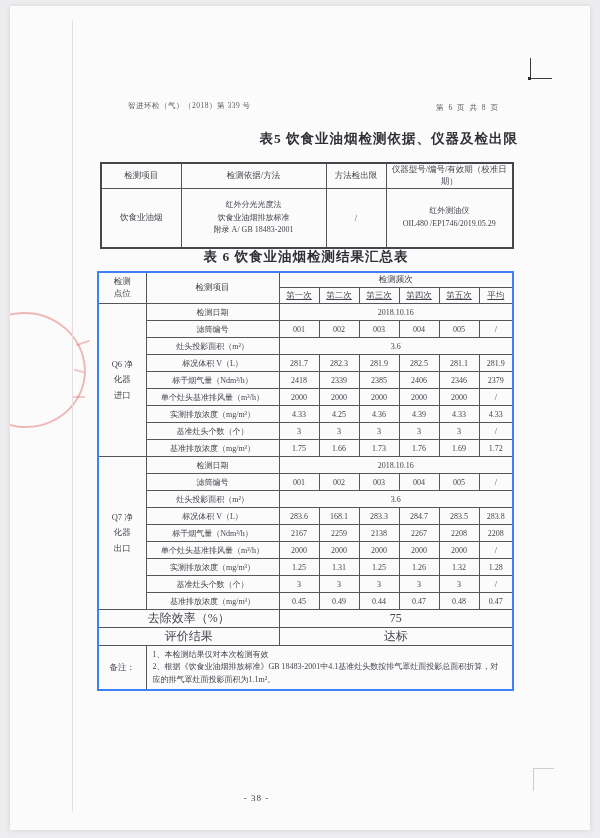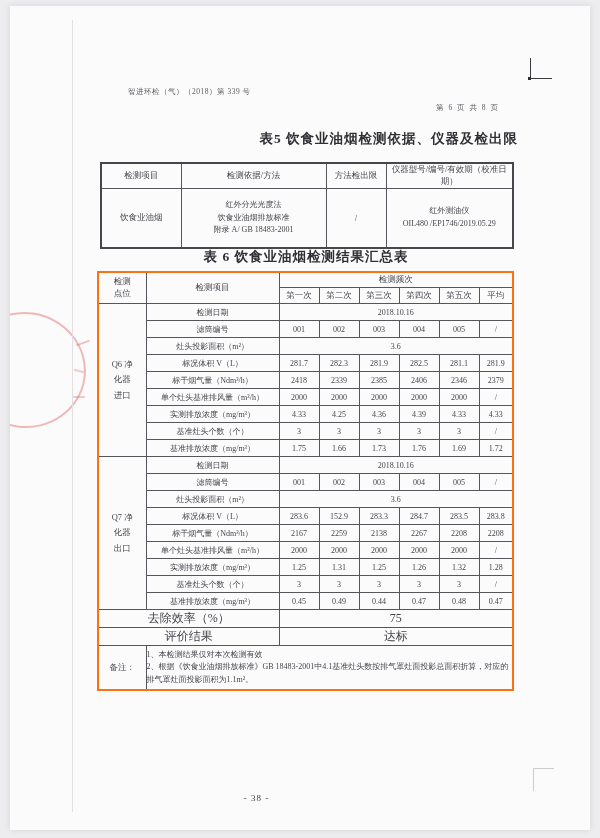--- a/index.html
+++ b/index.html
@@ -22,21 +22,21 @@
   .stamp{
     position:absolute;left:-46px;top:306px;width:118px;height:112px;
     border:2px solid rgba(214,88,82,0.40);border-radius:50%;
     transform:rotate(8deg);
   }
   .stamp-mark1{position:absolute;left:66px;top:336px;width:14px;height:2px;background:rgba(214,88,82,0.35);transform:rotate(-20deg);}
   .stamp-mark2{position:absolute;left:64px;top:364px;width:10px;height:2px;background:rgba(214,88,82,0.30);transform:rotate(14deg);}
   .stamp-mark3{position:absolute;left:63px;top:390px;width:12px;height:2px;background:rgba(214,88,82,0.30);}
 
   .hdr{position:absolute;font-size:7.5px;color:#5a5a60;letter-spacing:0.5px;white-space:nowrap;}
-  .hdr-left{left:128px;top:87px;}
+  .hdr-left{left:128px;top:101px;}
   .hdr-right{left:436px;top:103px;letter-spacing:1.5px;}
 
   .tbl-title{
     position:absolute;left:94px;width:424px;text-align:center;
     font-weight:bold;font-size:13.5px;color:#2f2f35;letter-spacing:1px;
   }
   #title5{top:130px;text-align:right;}
   #title6{top:248px;}
 
   table{border-collapse:collapse;table-layout:fixed;position:absolute;background:transparent;}
@@ -44,30 +44,30 @@
     border:1px solid #55555c;font-weight:normal;
     text-align:center;vertical-align:middle;
     font-size:8.5px;color:#44444c;padding:0 2px;
     overflow:hidden;
   }
   #table5{left:100px;top:162px;width:412px;border:2px solid #46464c;}
   #table5 th{height:20px;font-size:8.5px;}
   #table5 td{height:58px;}
   #table5 .method-line, #table5 .instr-line{line-height:1.6;font-size:8px;}
 
-  #table6{left:97px;top:271px;width:415px;border:2px solid #f97316;}
+  #table6{left:97px;top:271px;width:415px;border:2px solid #3b82f6;}
   #table6 th{font-size:8.5px;}
   .h-row1 th{height:14px;}
-  .h-row2 th{height:15px;}
+  .h-row2 th{height:15px;text-decoration:underline;}
   .data-row td{height:16px;font-size:8px;}
   .point-cell div{line-height:1.8;font-size:8.5px;}
   .summary-row td{height:16px;font-size:12px;}
   .remark-cell{
     text-align:left !important;vertical-align:middle;
-    font-size:8px;line-height:1.55;padding:3px 0 !important;
+    font-size:8px;line-height:1.55;padding:3px 6px !important;
   }
   .remark-label{font-size:8.5px;}
 
   .footer-num{
     position:absolute;left:0;top:793px;width:513px;text-align:center;
     font-size:9px;color:#3c3c42;letter-spacing:1px;
   }
   
   .cropmark-tr-v{position:absolute;left:530px;top:58px;width:1px;height:20px;background:#3c3c40;}
   .cropmark-tr-h{position:absolute;left:530px;top:78px;width:22px;height:1px;background:#3c3c40;}
@@ -249,21 +249,21 @@
         <td>005</td>
         <td>/</td>
       </tr>
       <tr class="data-row">
         <td>灶头投影面积（m²）</td>
         <td colspan="6">3.6</td>
       </tr>
       <tr class="data-row">
         <td>标况体积 V（L）</td>
         <td>283.6</td>
-        <td>152.9</td>
+        <td>168.1</td>
         <td>283.3</td>
         <td>284.7</td>
         <td>283.5</td>
         <td>283.8</td>
       </tr>
       <tr class="data-row">
         <td>标干烟气量（Ndm³/h）</td>
         <td>2167</td>
         <td>2259</td>
         <td>2138</td>

